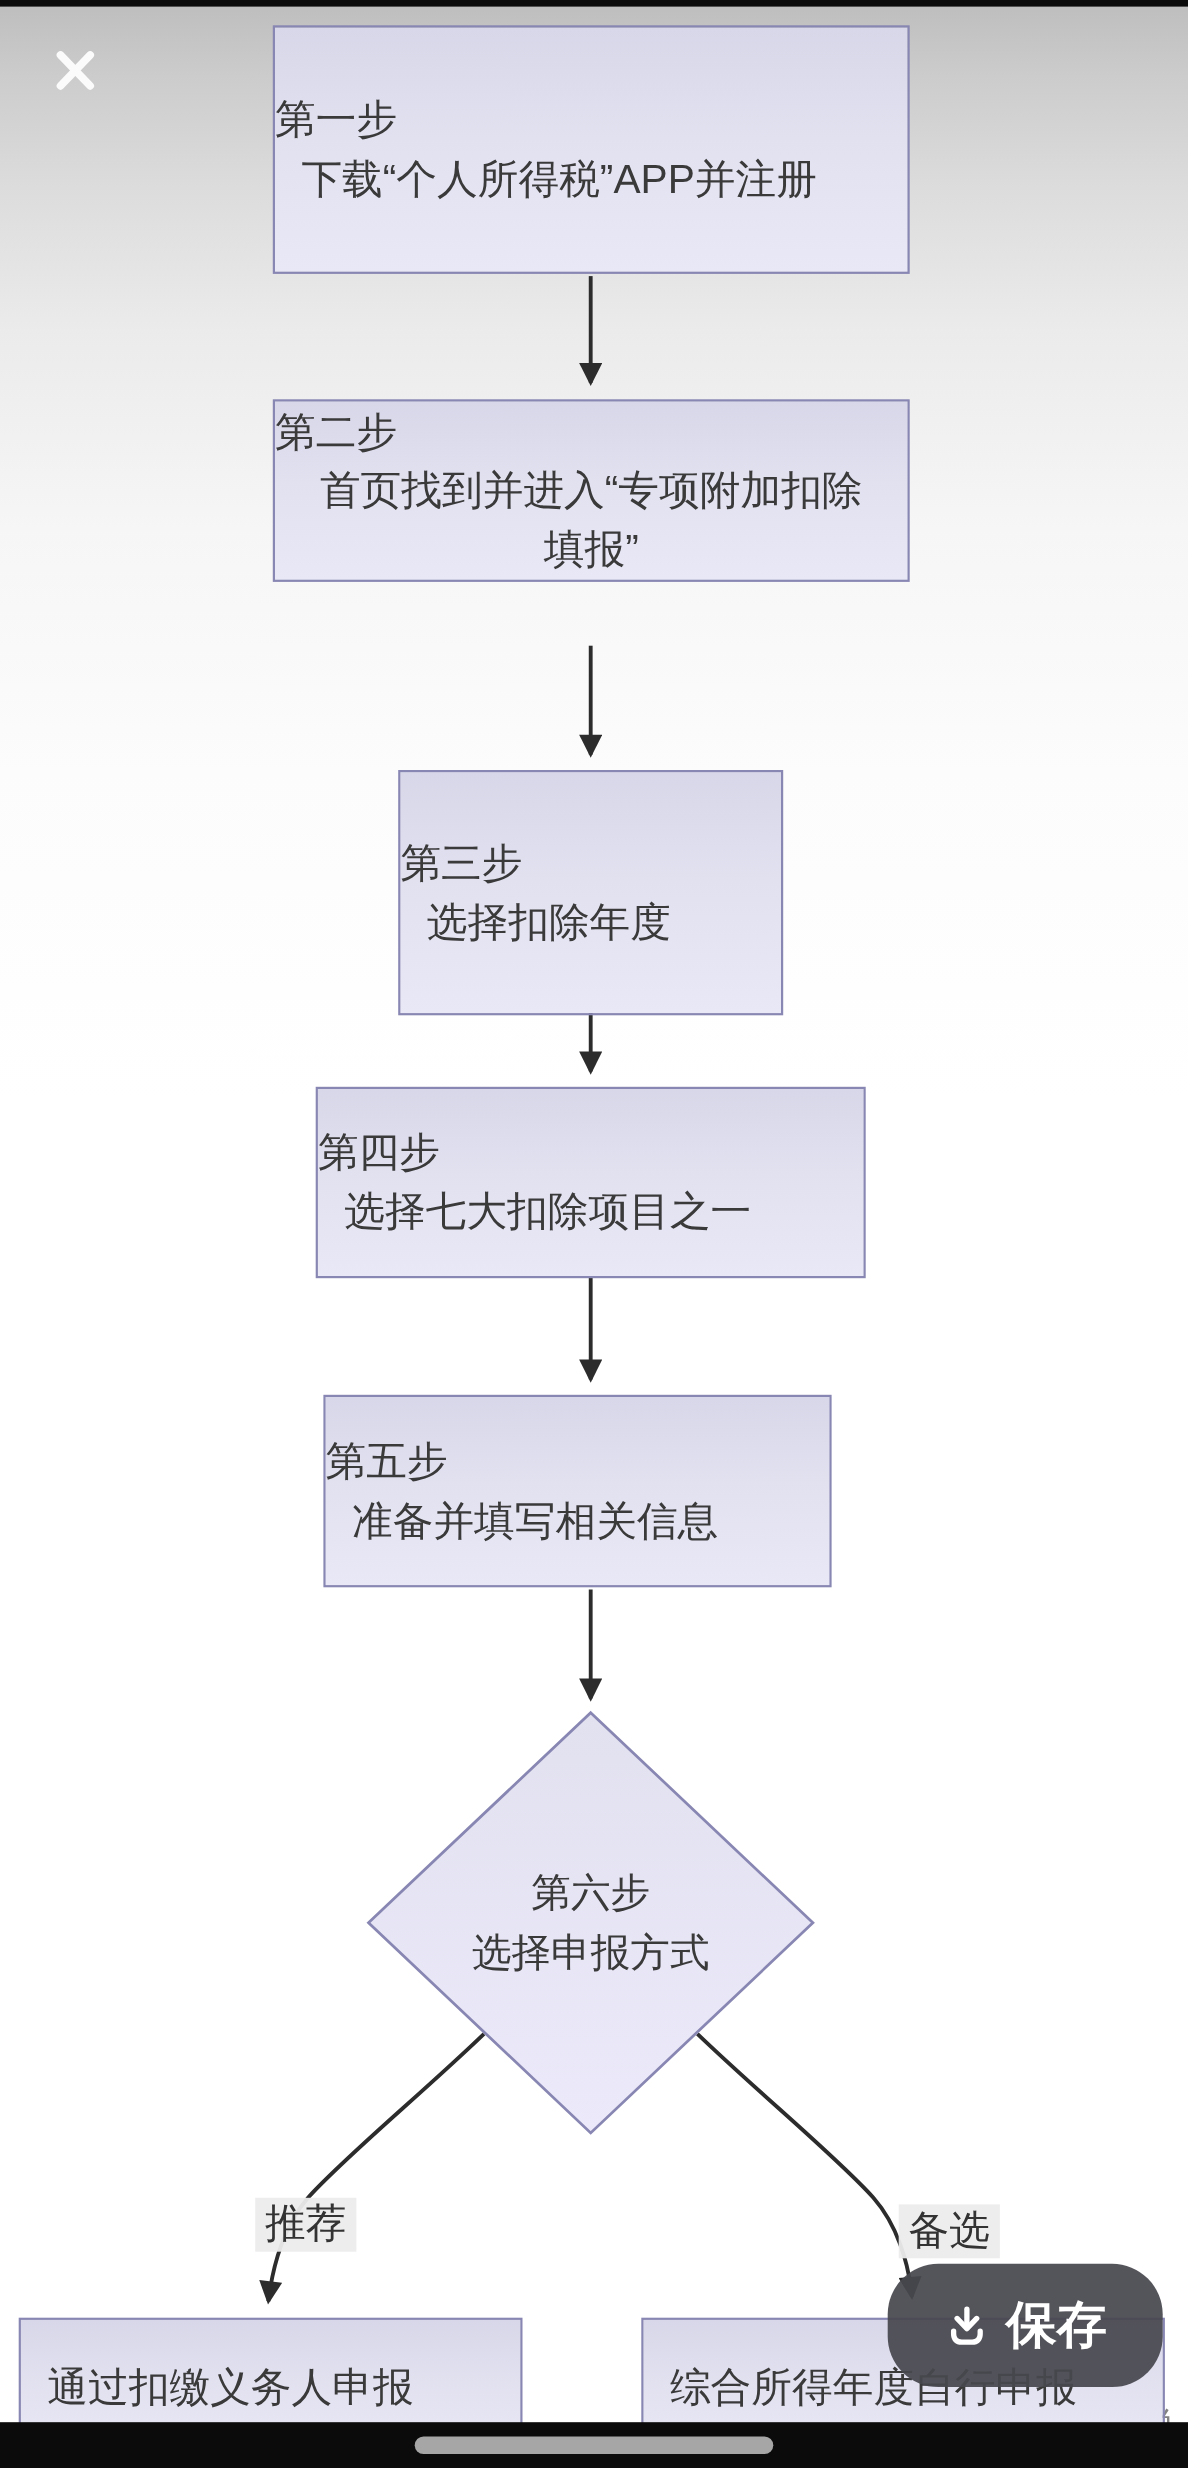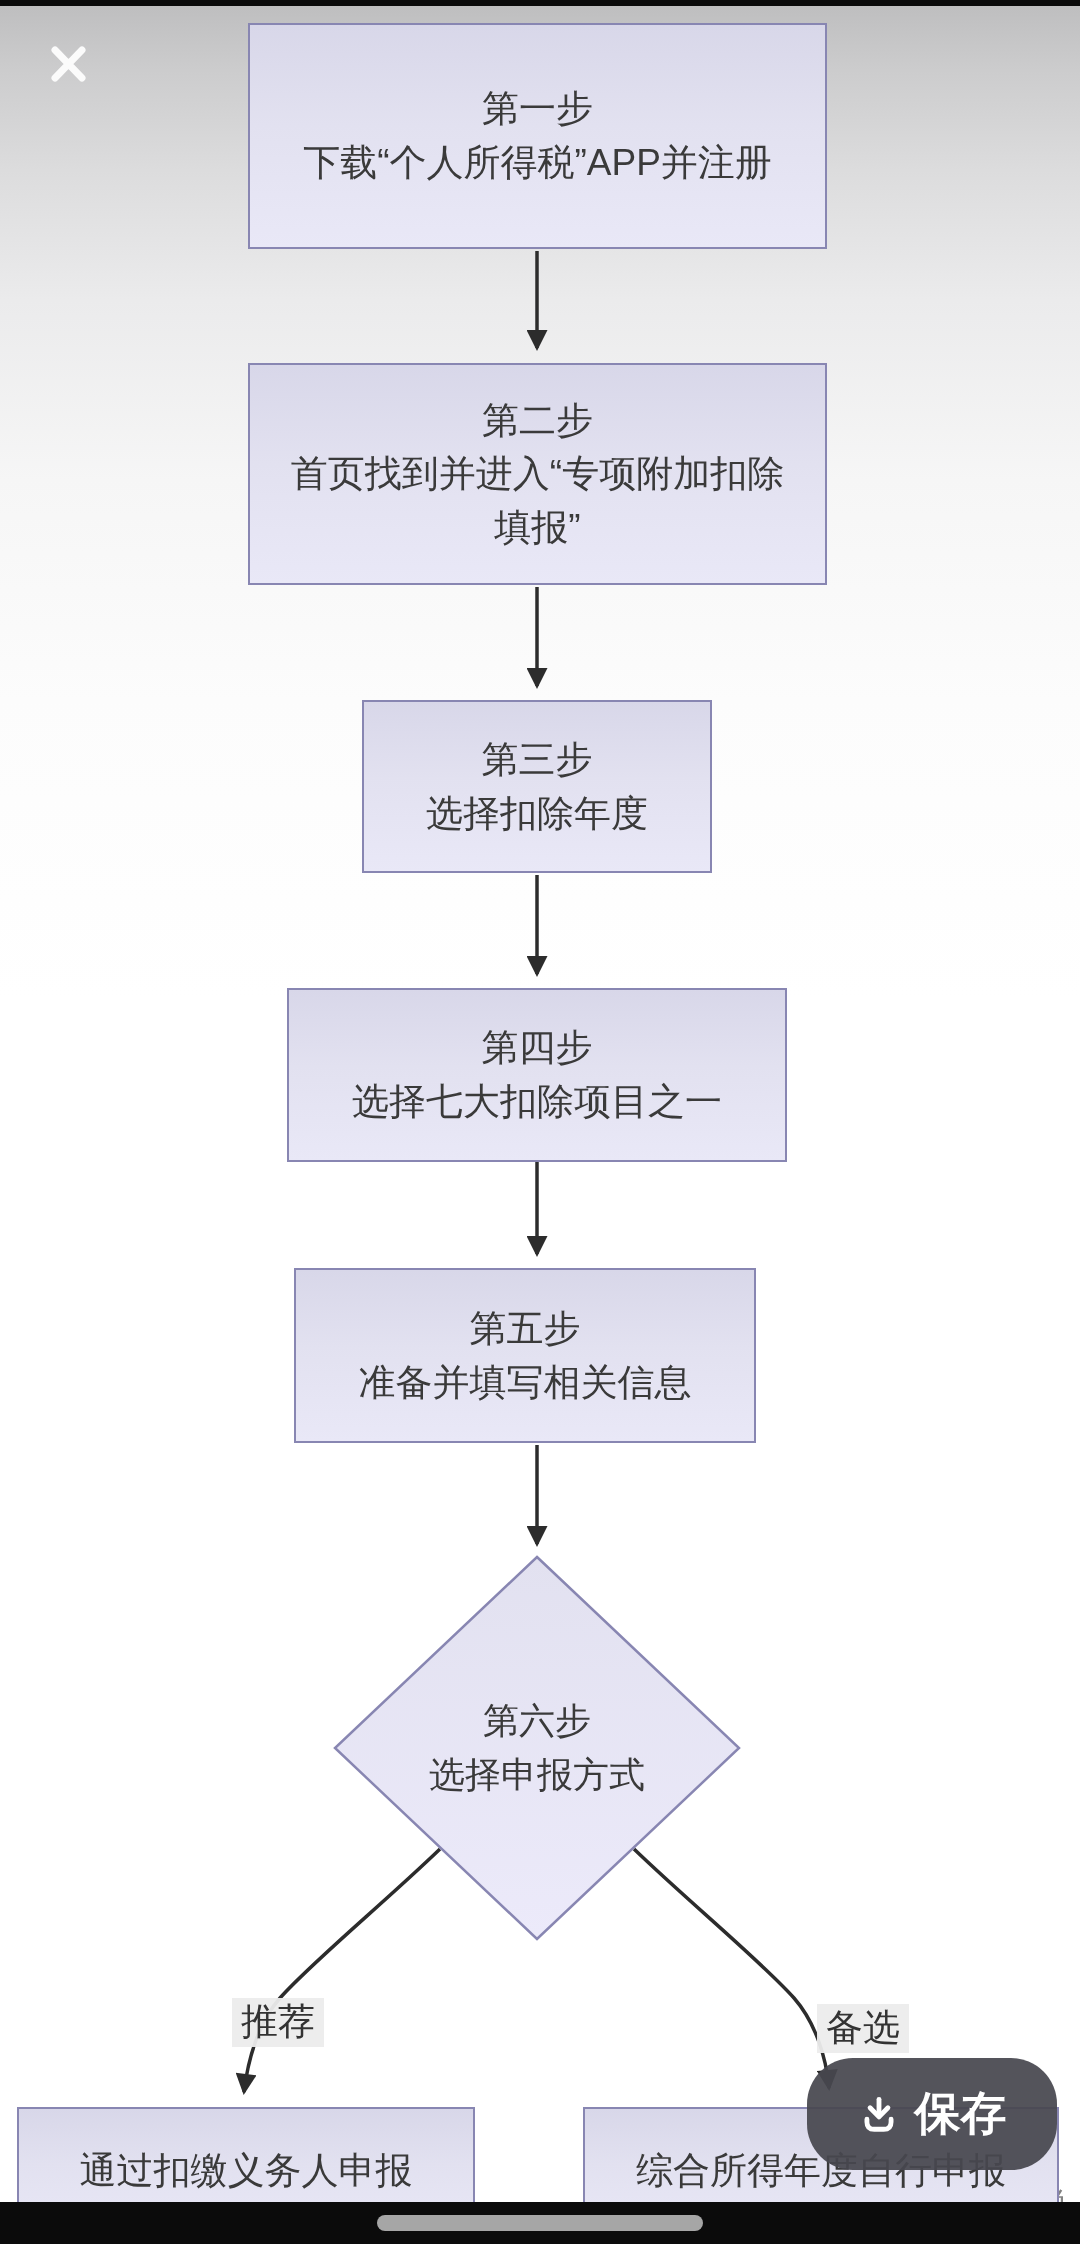--- a/index.html
+++ b/index.html
@@ -20,27 +20,27 @@
   .close-btn{position:absolute;left:28px;top:24px;width:80px;height:80px;
     background:transparent;border:none;padding:0;z-index:45;cursor:pointer;
     display:flex;align-items:center;justify-content:center;}
 
   
   .connectors{position:absolute;left:0;top:0;z-index:5;}
 
   
   .node{position:absolute;box-sizing:border-box;border:2px solid #8886b2;
     background:linear-gradient(180deg,#d8d7e9 0%,#e2e1f0 45%,#e9e8f7 100%);
-    display:flex;flex-direction:column;align-items:center;justify-content:center;
+    display:flex;flex-direction:column;align-items:flex-start;justify-content:center;
     text-align:center;color:#3a3a3a;z-index:10;font-weight:500;}
   .node .t{font-size:37px;line-height:1.45;}
   .node .b{font-size:37px;line-height:1.45;padding:0 24px;}
   #n1{left:248px;top:23px;width:579px;height:226px;}
-  #n2{left:248px;top:363px;width:579px;height:222px;}
-  #n3{left:362px;top:700px;width:350px;height:173px;}
+  #n2{left:248px;top:363px;width:579px;height:166px;}
+  #n3{left:362px;top:700px;width:350px;height:223px;}
   #n4{left:287px;top:988px;width:500px;height:174px;}
   #n5{left:294px;top:1268px;width:462px;height:175px;}
   #optL{left:17px;top:2107px;width:458px;height:128px;}
   #optR{left:583px;top:2107px;width:476px;height:128px;}
   #optL .b,#optR .b{font-size:37px;}
 
   
   .diamond-label{position:absolute;left:362px;top:1694px;width:350px;
     text-align:center;color:#3a3a3a;font-weight:500;z-index:10;}
   .diamond-label .t,.diamond-label .b{font-size:36px;line-height:1.5;}

